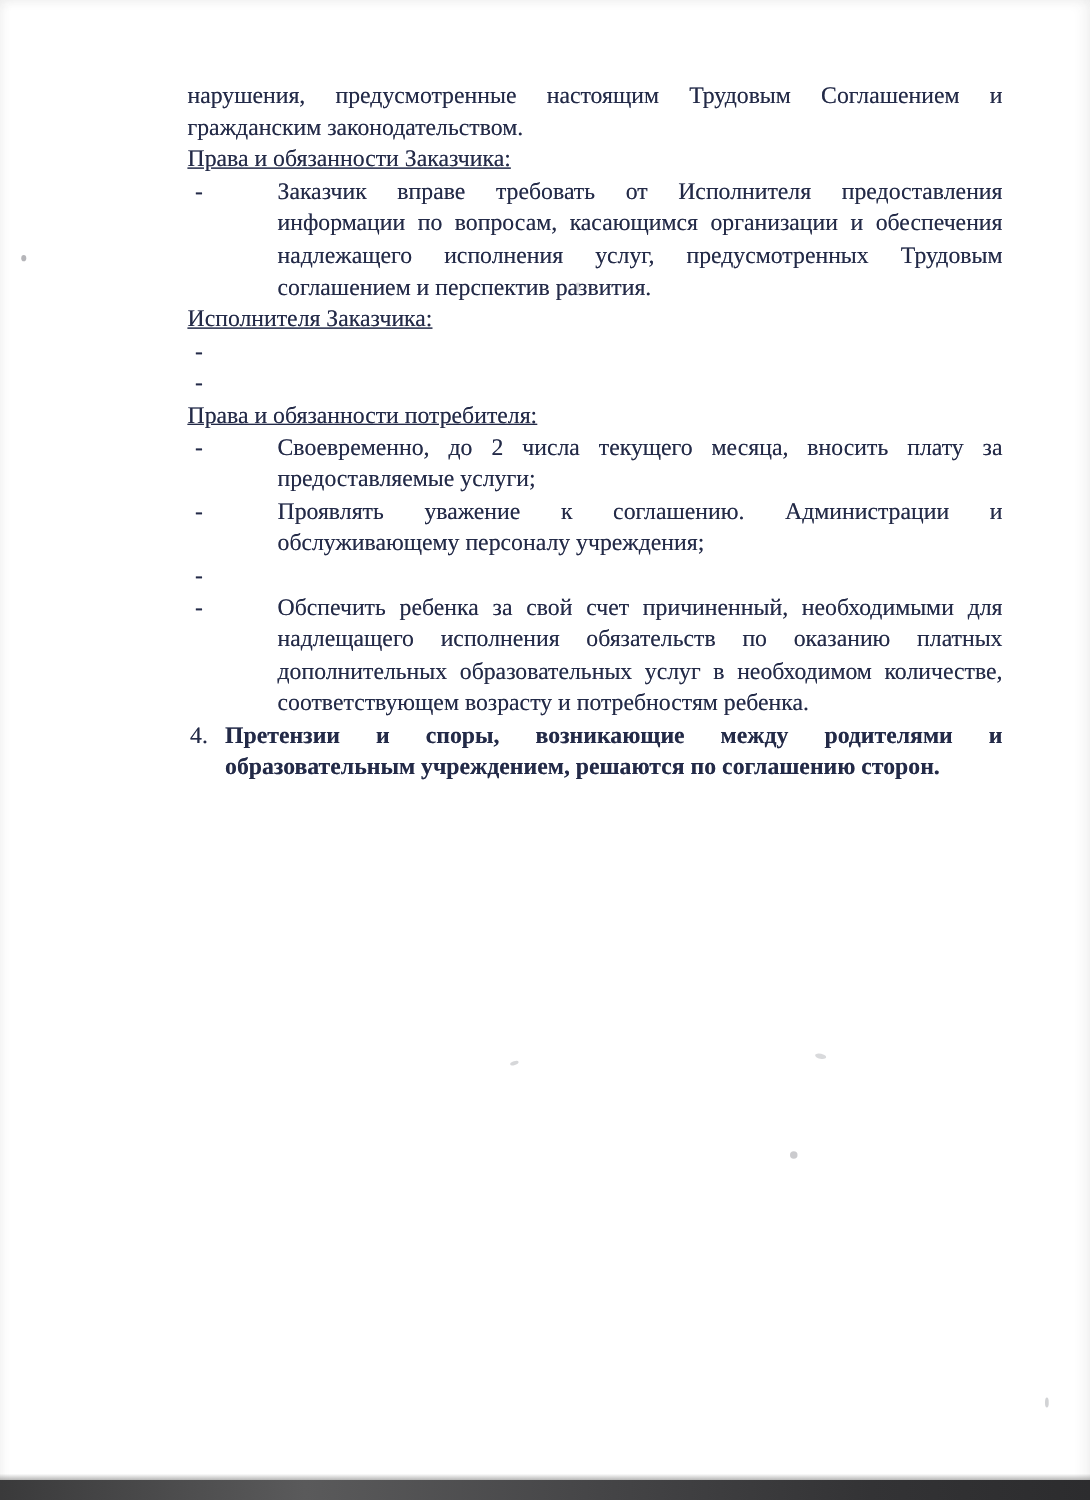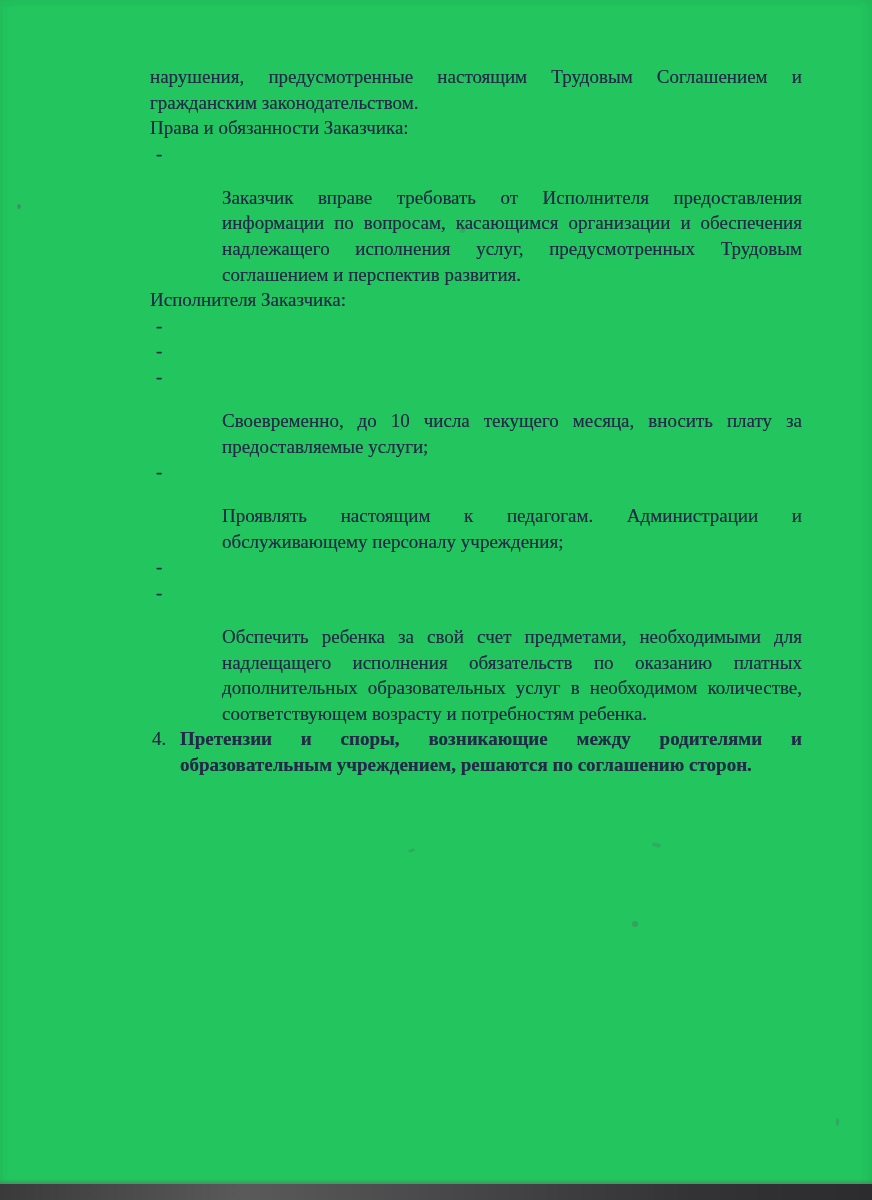--- a/index.html
+++ b/index.html
@@ -5,21 +5,21 @@
   html, body {
     margin: 0;
     padding: 0;
     background: #d8d8d4;
   }
   .page {
     position: relative;
     width: 872px;
     height: 1200px;
     margin: 0 auto;
-    background: #22c55e;
+    background: #ffffff;
     overflow: hidden;
     font-family: "Liberation Serif", "DejaVu Serif", serif;
     color: #232a47;
     box-shadow: inset -4px 0 10px rgba(60,60,60,0.07), inset 3px 0 8px rgba(60,60,60,0.05);
   }
   .doc {
     position: absolute;
     left: 150px;
     top: 64px;
     width: 652px;
@@ -28,33 +28,33 @@
     text-align: justify;
     text-shadow: 0 0 0.5px rgba(30,38,75,0.55);
   }
   .doc p, .doc div { margin: 0; padding: 0; }
   .continuation {
     margin-left: 72px;
     text-align: justify;
   }
   .heading {
     margin-left: 18px;
+    text-decoration: underline;
     text-align: left;
   }
   .bullet { display: flex; }
   .bullet .dash {
     flex: 0 0 72px;
     box-sizing: border-box;
     padding-left: 6px;
     text-align: left;
   }
   .bullet .btext {
     flex: 1;
     text-align: justify;
-    margin-top: 44px;
   }
   .numbered { display: flex; }
   .numbered .num {
     flex: 0 0 30px;
     box-sizing: border-box;
     padding-left: 2px;
     text-align: left;
   }
   .numbered .ntext {
     flex: 1;
@@ -111,34 +111,35 @@
       <div class="heading">Исполнителя Заказчика:</div>
       <div class="bullet">
         <span class="dash">-</span>
       </div>
       <div class="bullet">
         <span class="dash">-</span>
       </div>
     </div>
 
     <div>
+      <div class="heading">Права и обязанности потребителя:</div>
       <div class="bullet">
         <span class="dash">-</span>
-        <div class="btext">Своевременно, до 10 числа текущего месяца, вносить плату за предоставляемые услуги;</div>
+        <div class="btext">Своевременно, до 2 числа текущего месяца, вносить плату за предоставляемые услуги;</div>
       </div>
       <div class="bullet">
         <span class="dash">-</span>
-        <div class="btext">Проявлять настоящим к педагогам. Администрации и обслуживающему персоналу учреждения;</div>
+        <div class="btext">Проявлять уважение к соглашению. Администрации и обслуживающему персоналу учреждения;</div>
       </div>
       <div class="bullet">
         <span class="dash">-</span>
       </div>
       <div class="bullet">
         <span class="dash">-</span>
-        <div class="btext">Обспечить ребенка за свой счет предметами, необходимыми для надлещащего исполнения обязательств по оказанию платных дополнительных образовательных услуг в необходимом количестве, соответствующем возрасту и потребностям ребенка.</div>
+        <div class="btext">Обспечить ребенка за свой счет причиненный, необходимыми для надлещащего исполнения обязательств по оказанию платных дополнительных образовательных услуг в необходимом количестве, соответствующем возрасту и потребностям ребенка.</div>
       </div>
     </div>
 
     <div class="numbered">
       <span class="num">4.</span>
       <div class="ntext">Претензии и споры, возникающие между родителями и образовательным учреждением, решаются по соглашению сторон.</div>
     </div>
 
   </div>
 

